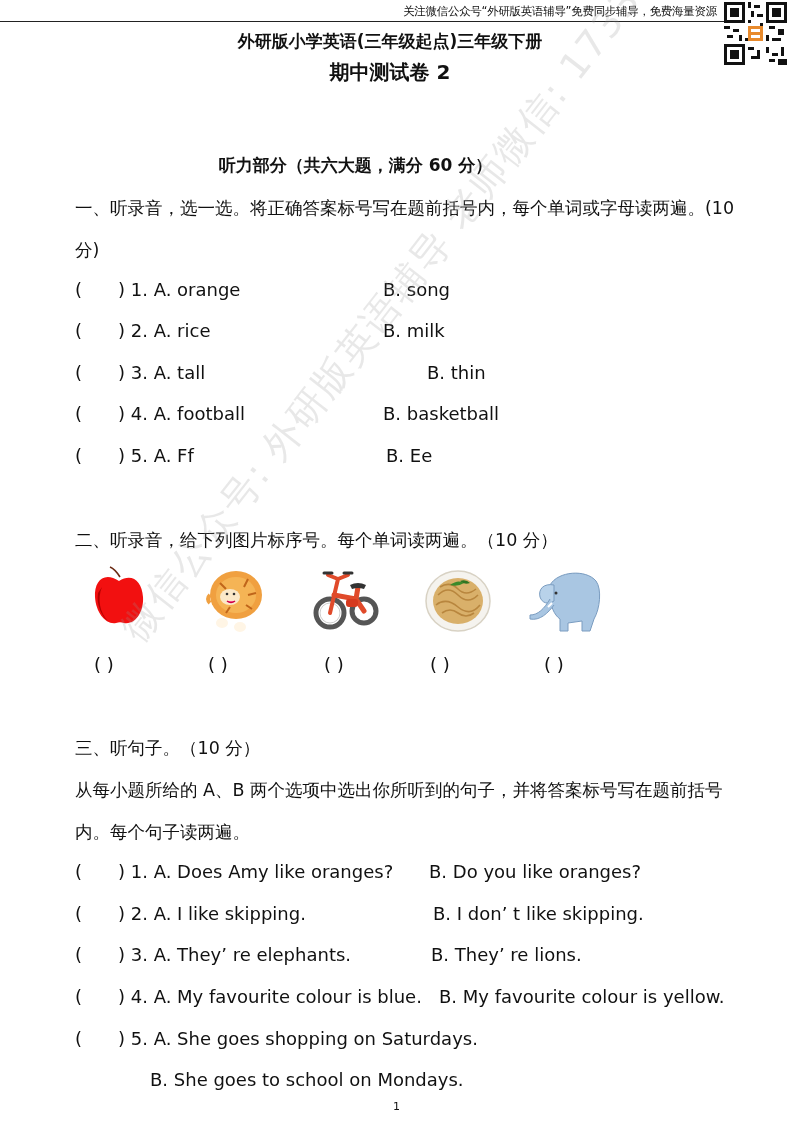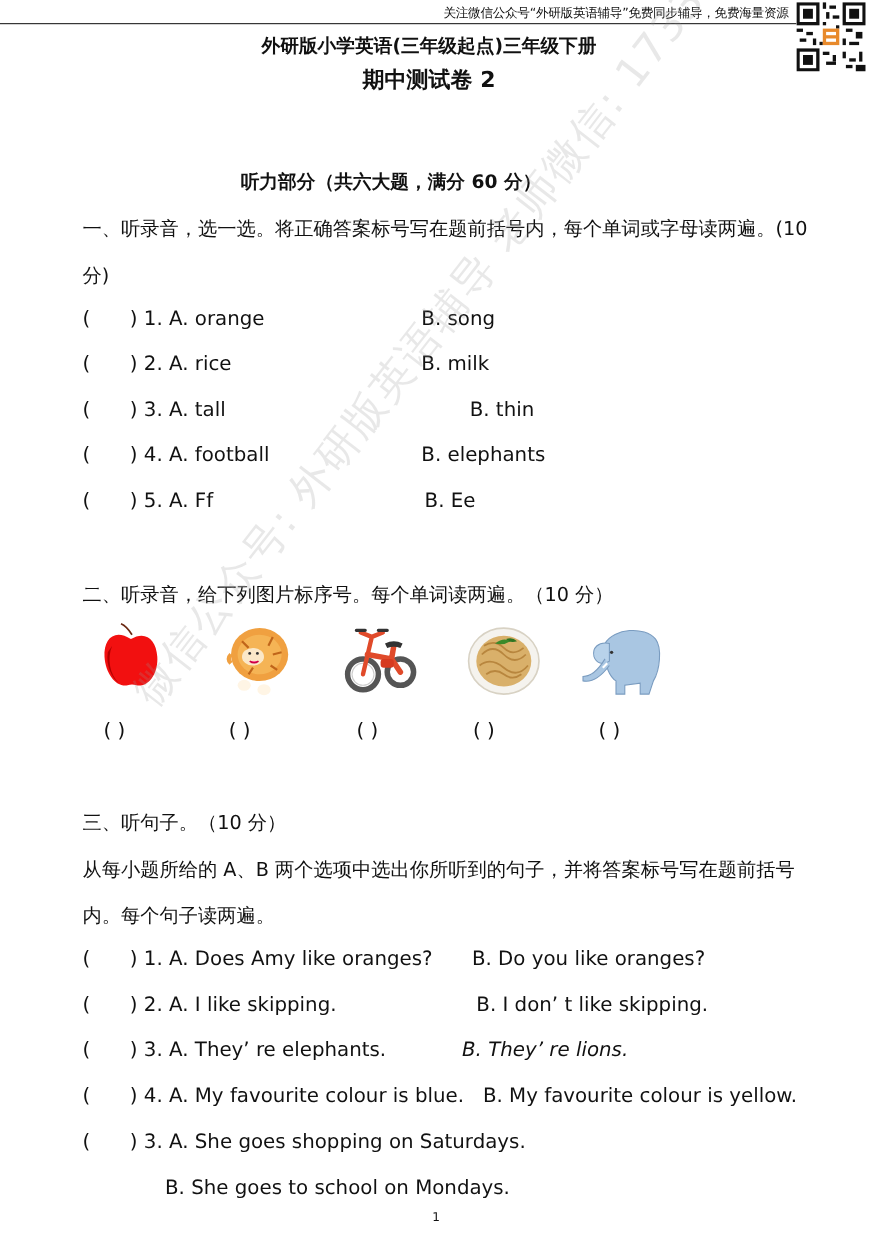--- a/index.html
+++ b/index.html
@@ -93,21 +93,21 @@
   <span class="b-text" style="left:308px;">B. milk</span>
 </div>
 <div class="row" style="top:362px;">
   <span class="paren-open">(</span>
   <span class="a-text">) 3. A. tall</span>
   <span class="b-text" style="left:308px;margin-left:44px;">B. thin</span>
 </div>
 <div class="row" style="top:403px;">
   <span class="paren-open">(</span>
   <span class="a-text">) 4. A. football</span>
-  <span class="b-text" style="left:308px;">B. elephants</span>
+  <span class="b-text" style="left:308px;">B. basketball</span>
 </div>
 <div class="row" style="top:445px;">
   <span class="paren-open">(</span>
   <span class="a-text">) 5. A. Ff</span>
   <span class="b-text" style="left:311px;">B. Ee</span>
 </div>
 
 <div class="line" style="top:528px;">二、听录音，给下列图片标序号。每个单词读两遍。（10 分）</div>
 
 <div class="pics">
@@ -177,28 +177,28 @@
   <span class="b-text" style="left:354px;">B. Do you like oranges?</span>
 </div>
 <div class="row" style="top:903px;">
   <span class="paren-open">(</span>
   <span class="a-text">) 2. A. I like skipping.</span>
   <span class="b-text" style="left:358px;">B. I don’ t like skipping.</span>
 </div>
 <div class="row" style="top:944px;">
   <span class="paren-open">(</span>
   <span class="a-text">) 3. A. They’ re elephants.</span>
-  <span class="b-text" style="left:345px;font-style:italic;">B. They’ re lions.</span>
+  <span class="b-text" style="left:356px;">B. They’ re lions.</span>
 </div>
 <div class="row" style="top:986px;">
   <span class="paren-open">(</span>
   <span class="a-text">) 4. A. My favourite colour is blue.</span>
   <span class="b-text" style="left:364px;">B. My favourite colour is yellow.</span>
 </div>
 <div class="row" style="top:1028px;">
   <span class="paren-open">(</span>
-  <span class="a-text">) 3. A. She goes shopping on Saturdays.</span>
+  <span class="a-text">) 5. A. She goes shopping on Saturdays.</span>
 </div>
 <div class="row" style="top:1069px; left:150px;">B. She goes to school on Mondays.</div>
 
 <div class="watermark">微信公众号: 外研版英语辅导 老师微信: 17334970958</div>
 
 <div class="page-num">1</div>
 
 </body></html>

